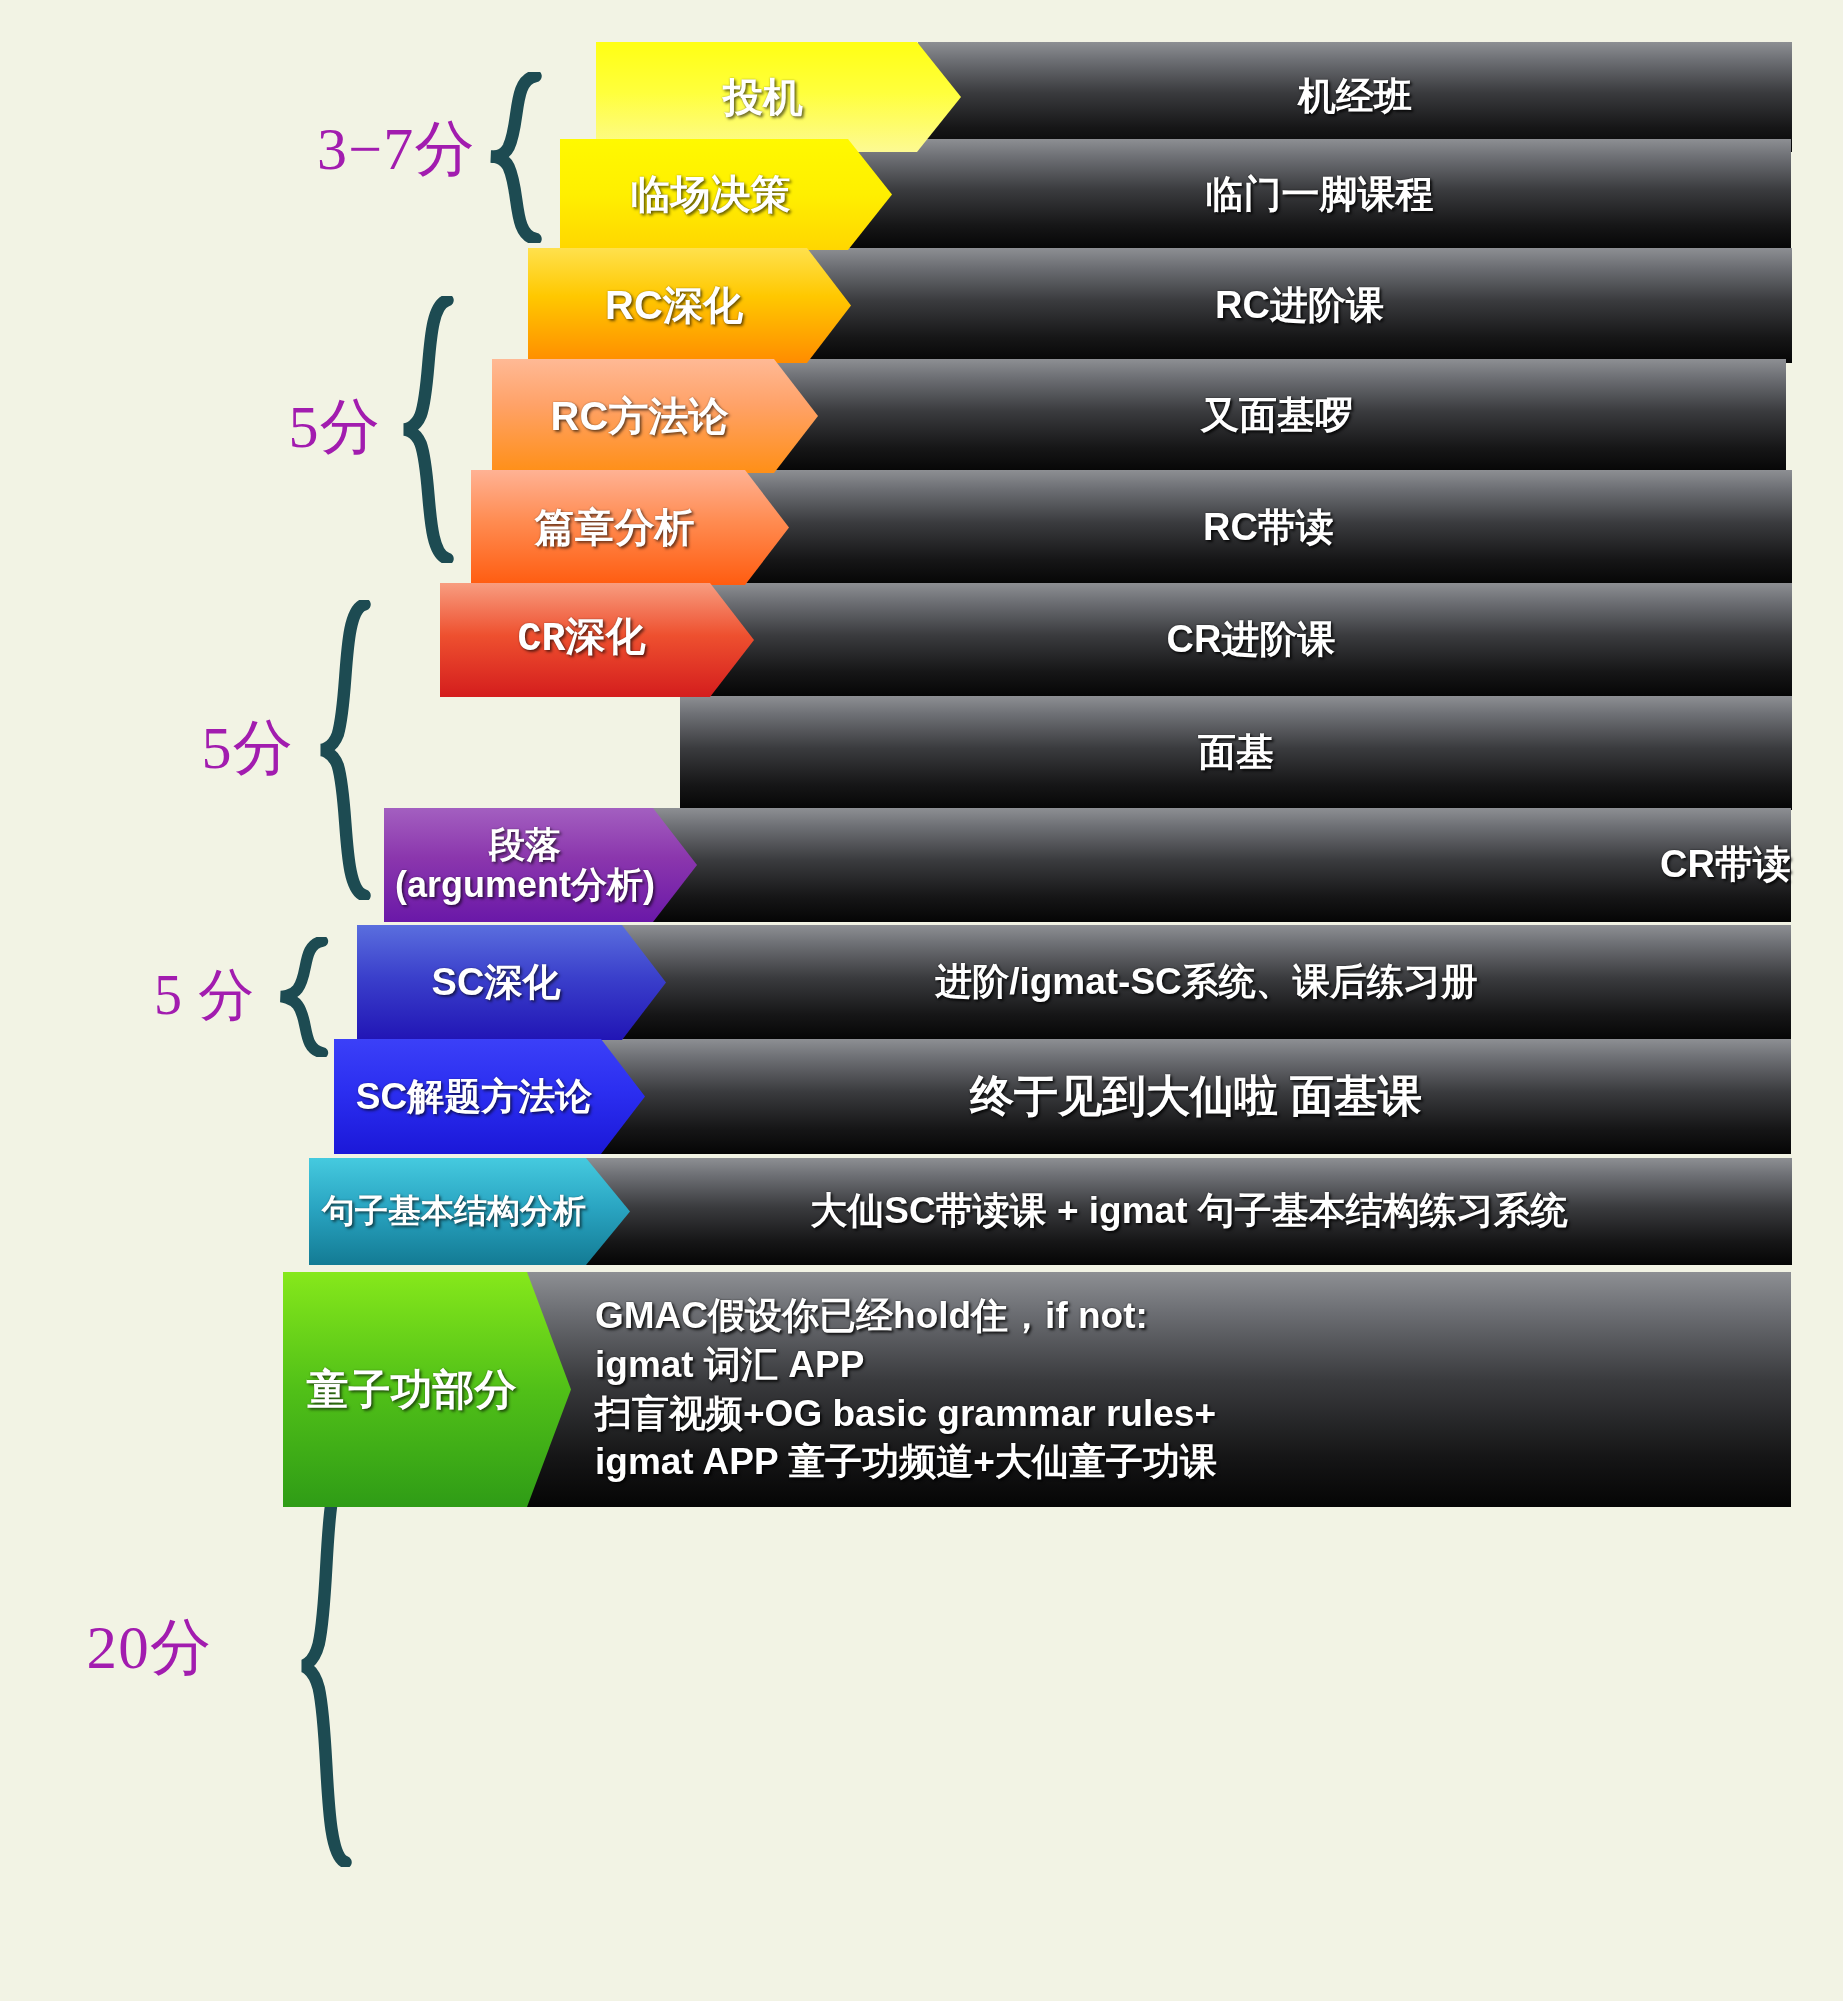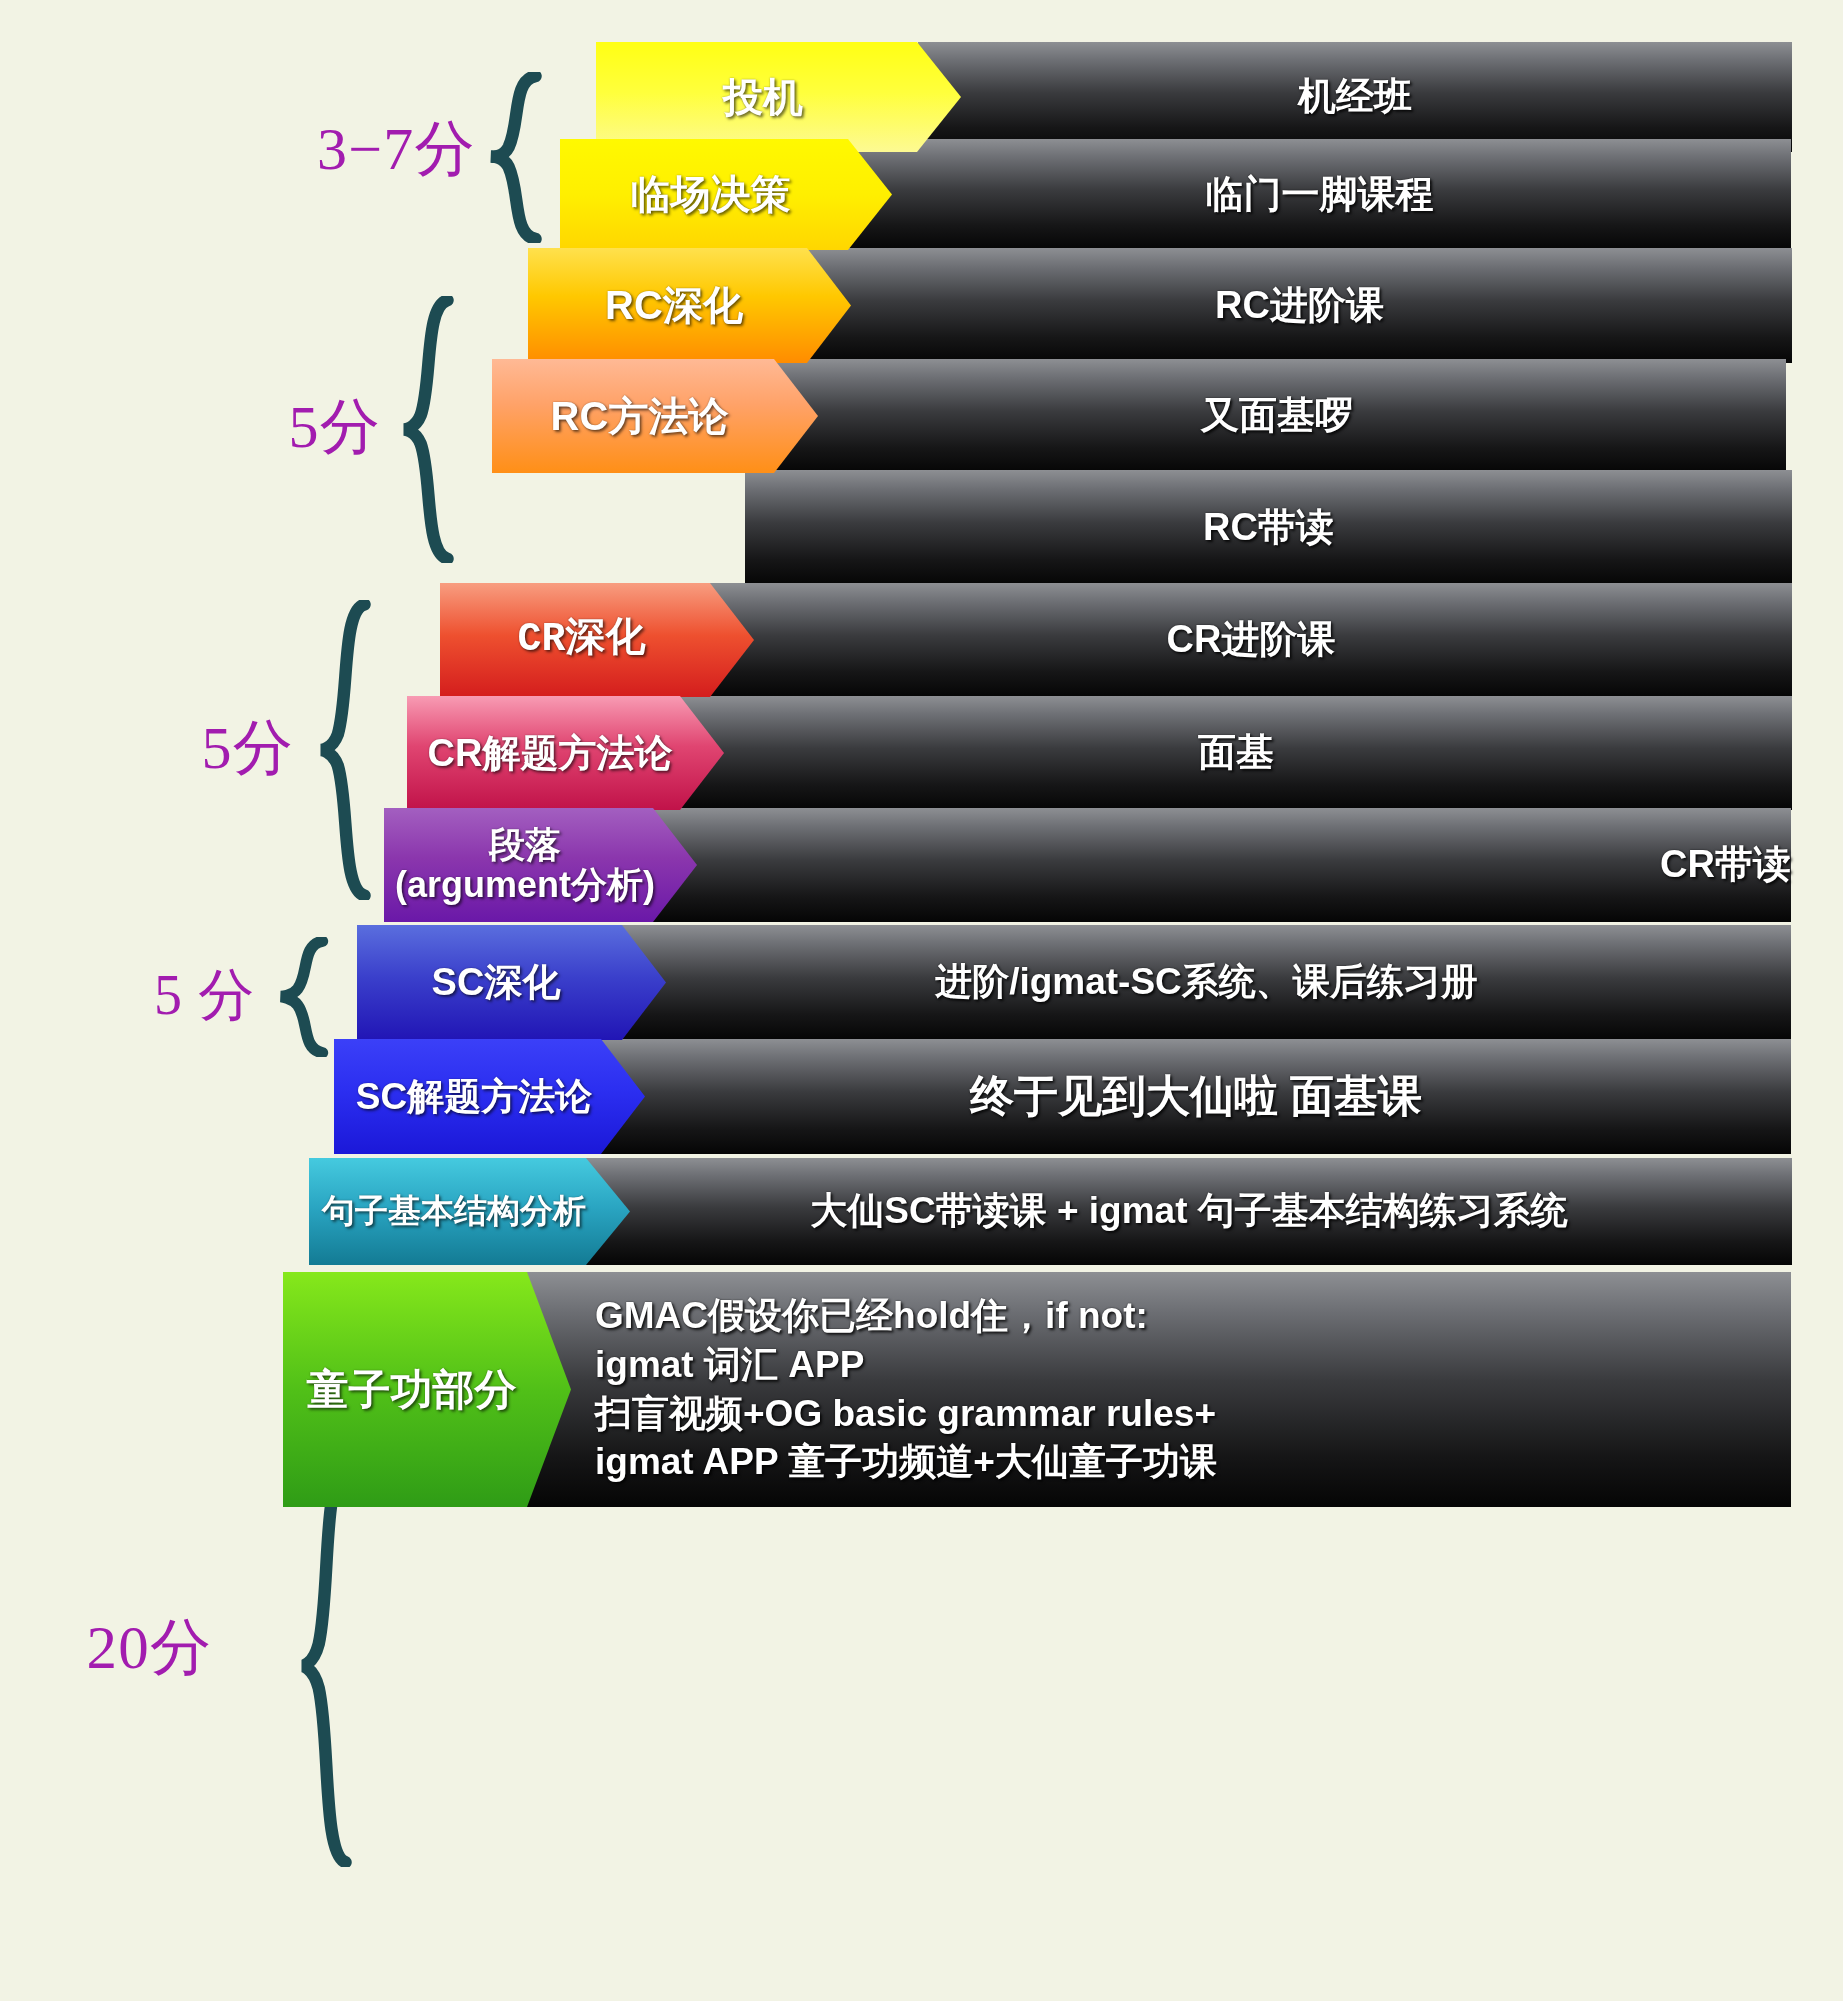--- a/index.html
+++ b/index.html
@@ -133,37 +133,37 @@
     </div>
     <div class="chev" style="width:326px;background:linear-gradient(180deg,#ffb995 0%,#ffa268 40%,#ff8f16 100%);">
       <span style="font-size:40px;">RC方法论</span>
     </div>
   </div>
 
   <div class="row" style="left:471px;top:470px;width:1321px;height:115px;">
     <div class="bar" style="left:274px;width:1047px;">
       <span style="font-size:38px;">RC带读</span>
     </div>
+    <div class="chev" style="width:318px;background:linear-gradient(180deg,#ffb294 0%,#ff8c52 44%,#ff5c10 100%);">
+      <span style="font-size:40px;">篇章分析</span>
+    </div>
   </div>
 
   <div class="row" style="left:440px;top:583px;width:1352px;height:114px;">
     <div class="bar" style="left:270px;width:1082px;">
       <span style="font-size:38px;">CR进阶课</span>
     </div>
     <div class="chev" style="width:314px;background:linear-gradient(180deg,#f89d80 0%,#ee502f 46%,#d41d1d 100%);">
       <span style="font-size:40px;font-family:Liberation Mono, monospace;">CR深化</span>
     </div>
   </div>
 
   <div class="row" style="left:407px;top:696px;width:1384px;height:114px;">
     <div class="bar" style="left:273px;width:1112px;">
       <span style="font-size:38px;">面基</span>
-    </div>
-    <div class="chev" style="width:317px;background:linear-gradient(180deg,#f89bb3 0%,#e04571 44%,#c11249 100%);">
-      <span style="font-size:38px;">CR解题方法论</span>
     </div>
   </div>
 
   <div class="row" style="left:384px;top:808px;width:1407px;height:114px;">
     <div class="bar" style="left:269px;width:1138px;justify-content:flex-end;">
       <span style="font-size:38px;">CR带读</span>
     </div>
     <div class="chev" style="width:313px;background:linear-gradient(180deg,#a35fc0 0%,#8b36ad 44%,#6a18a8 100%);">
       <span style="font-size:36px;">段落
 (argument分析)</span>

